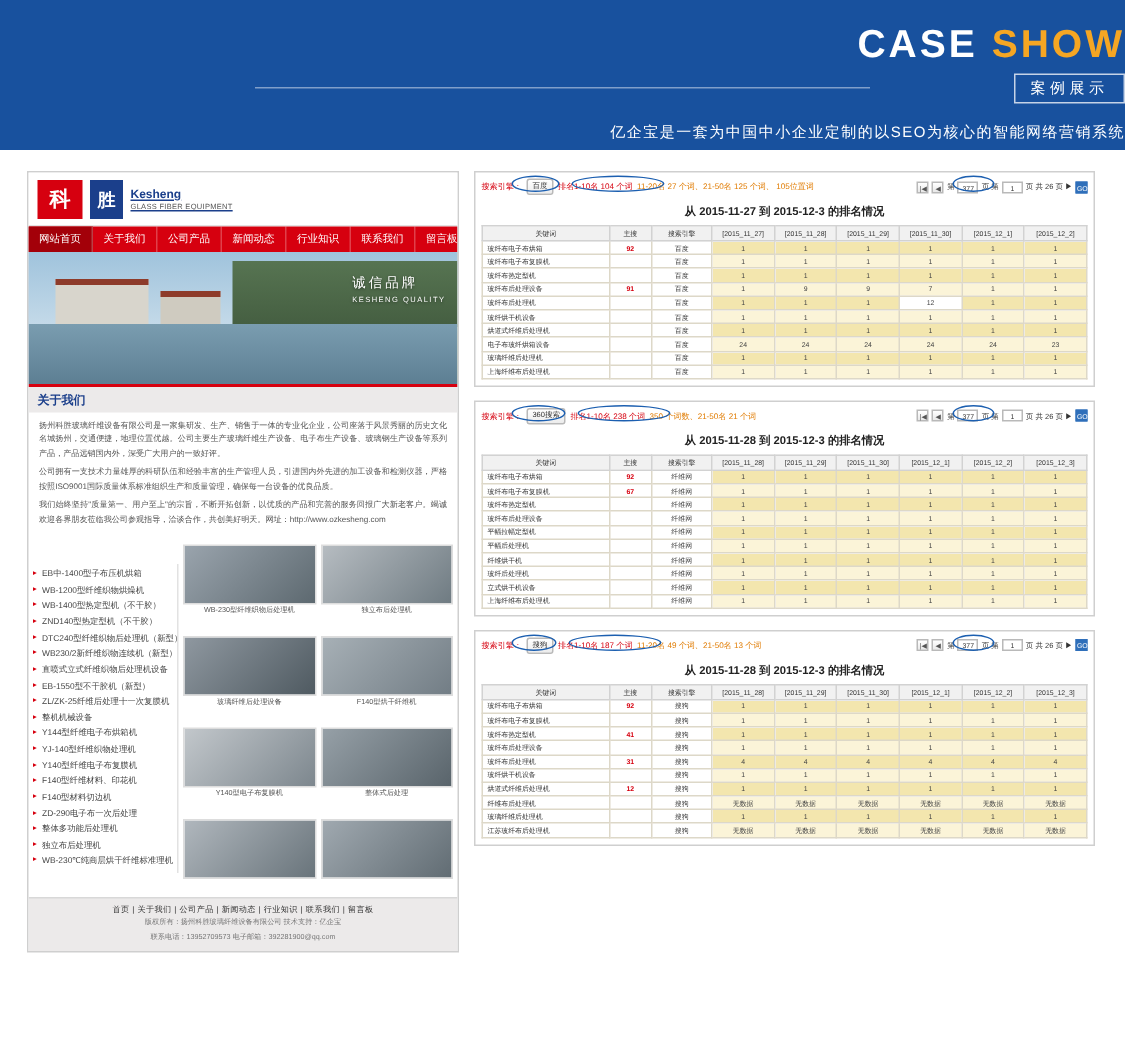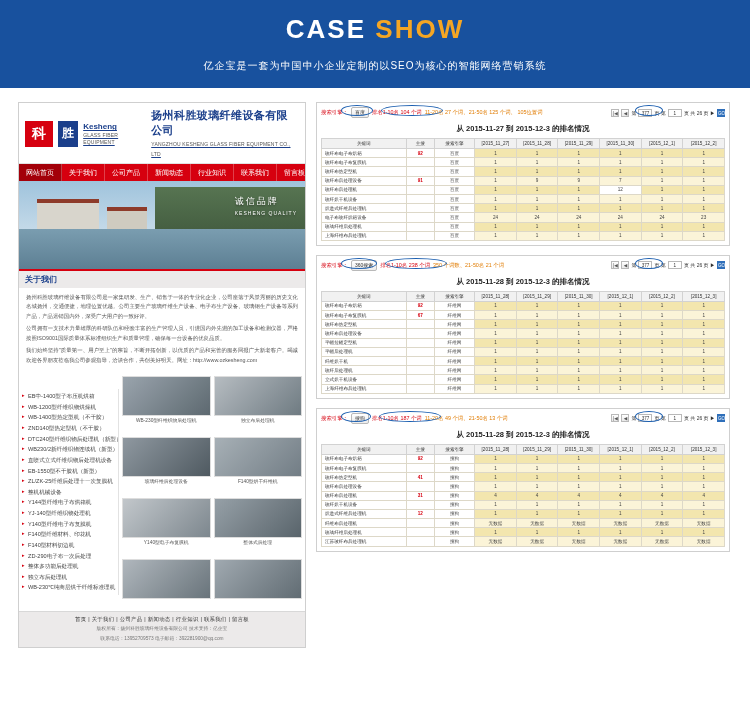--- a/index.html
+++ b/index.html
@@ -4,24 +4,24 @@
 <style>
   * { box-sizing: border-box; }
   html, body { margin:0; padding:0; }
   body {
     width:750px; height:708px; overflow:hidden;
     font-family:"Liberation Sans", sans-serif;
     background:#ffffff;
   }
   
   .header {
-    width:750px; height:88px;
+    width:750px; height:100px;
     background:#18519e;
     position:relative;
-    text-align:center;
+    text-align:right;
     color:#fff;
   }
   .header-title {
     padding-top:14px;
     font-size:26px;
     font-weight:bold;
     letter-spacing:2px;
   }
   .header-title .white { color:#ffffff; }
   .header-title .orange { color:#f5a623; }
@@ -225,39 +225,37 @@
   .white-cell { background:#ffffff !important; }
 </style>
 </head>
 <body>
 
 <div class="header">
   <div class="header-title">
     <span class="white">CASE</span>
     <span class="orange">SHOW</span>
   </div>
+  <div class="header-sub-wrap">
+    <div class="header-rule"></div>
+    <span class="header-sub">案例展示</span>
+  </div>
   <div class="header-desc">亿企宝是一套为中国中小企业定制的以SEO为核心的智能网络营销系统</div>
 </div>
 
 <div class="main">
   <div class="panels">
 
     <div class="left-panel">
       <div class="site-top">
         <div class="logo-box">科</div>
         <div class="logo-box2">胜</div>
         <div class="logo-text">
           <div>Kesheng</div>
           <div class="en">GLASS FIBER EQUIPMENT</div>
-        </div>
-        <div>
-          <div class="site-title-cn">扬州科胜玻璃纤维设备有限公司</div>
-          <div class="logo-text" style="margin-top:1px;">
-            <span class="en">YANGZHOU KESHENG GLASS FIBER EQUIPMENT CO., LTD</span>
-          </div>
         </div>
       </div>
 
       <div class="navbar">
         <span class="nav-item active">网站首页</span>
         <span class="nav-item">关于我们</span>
         <span class="nav-item">公司产品</span>
         <span class="nav-item">新闻动态</span>
         <span class="nav-item">行业知识</span>
         <span class="nav-item">联系我们</span>

